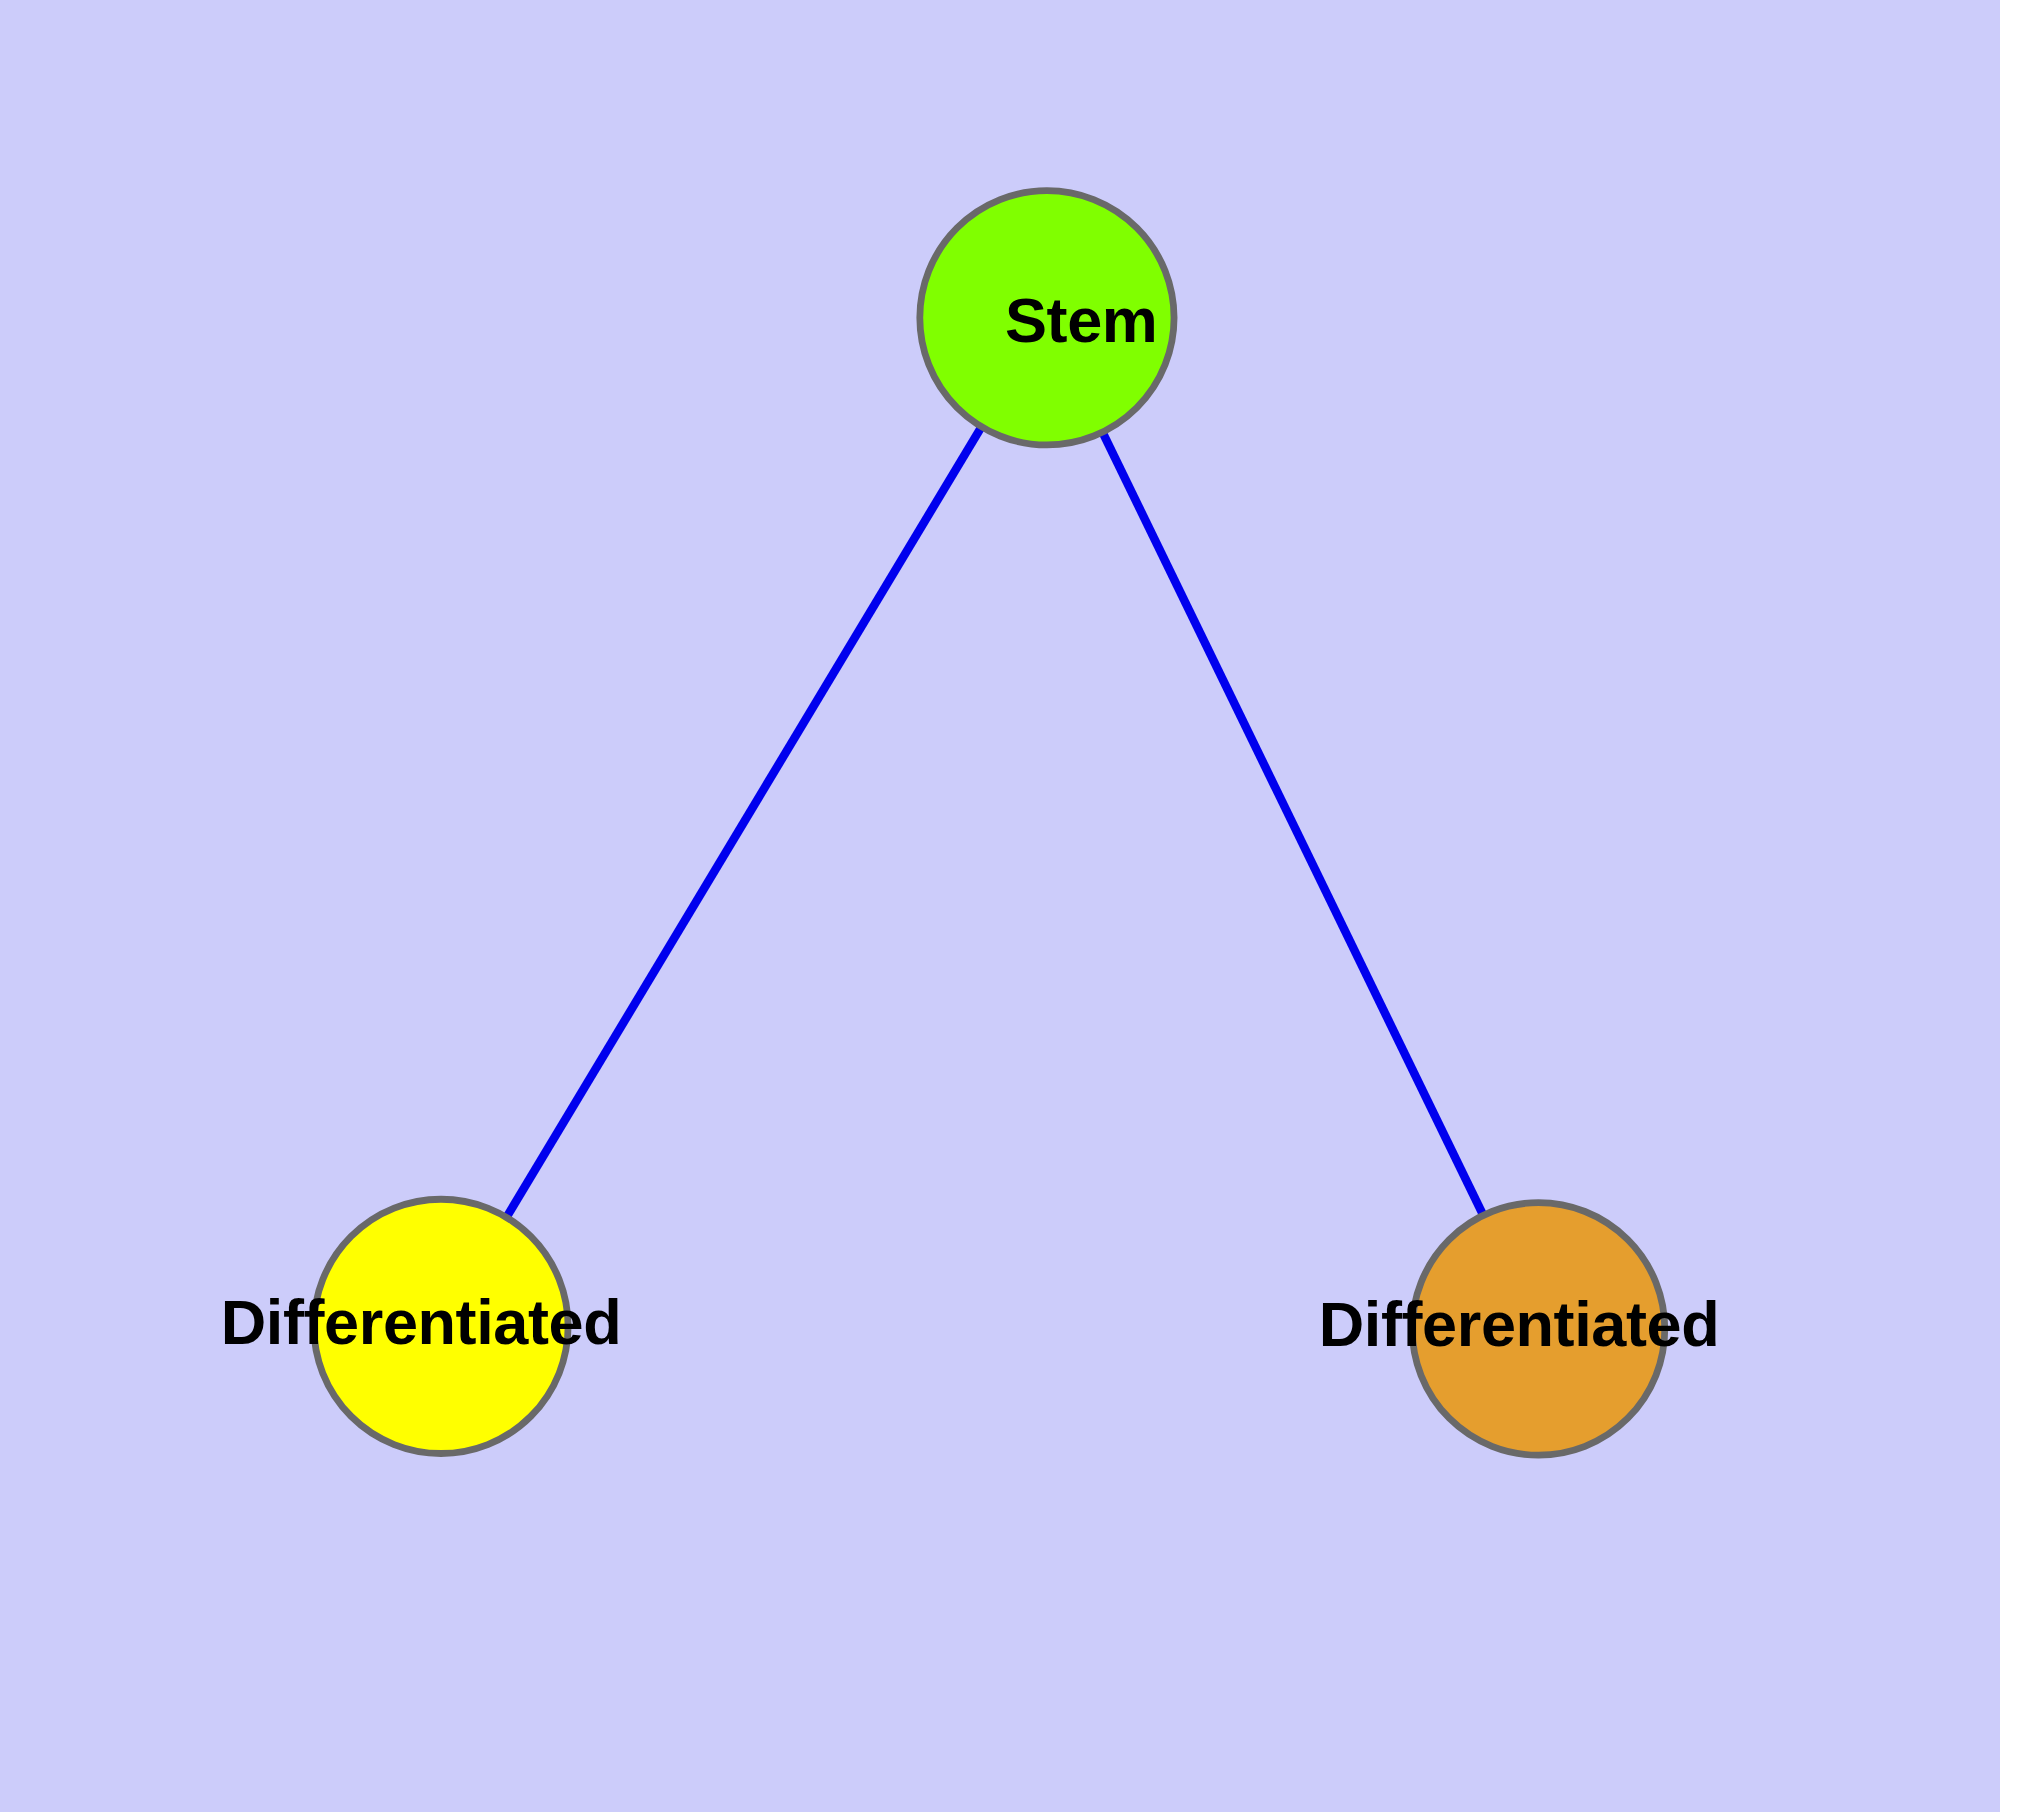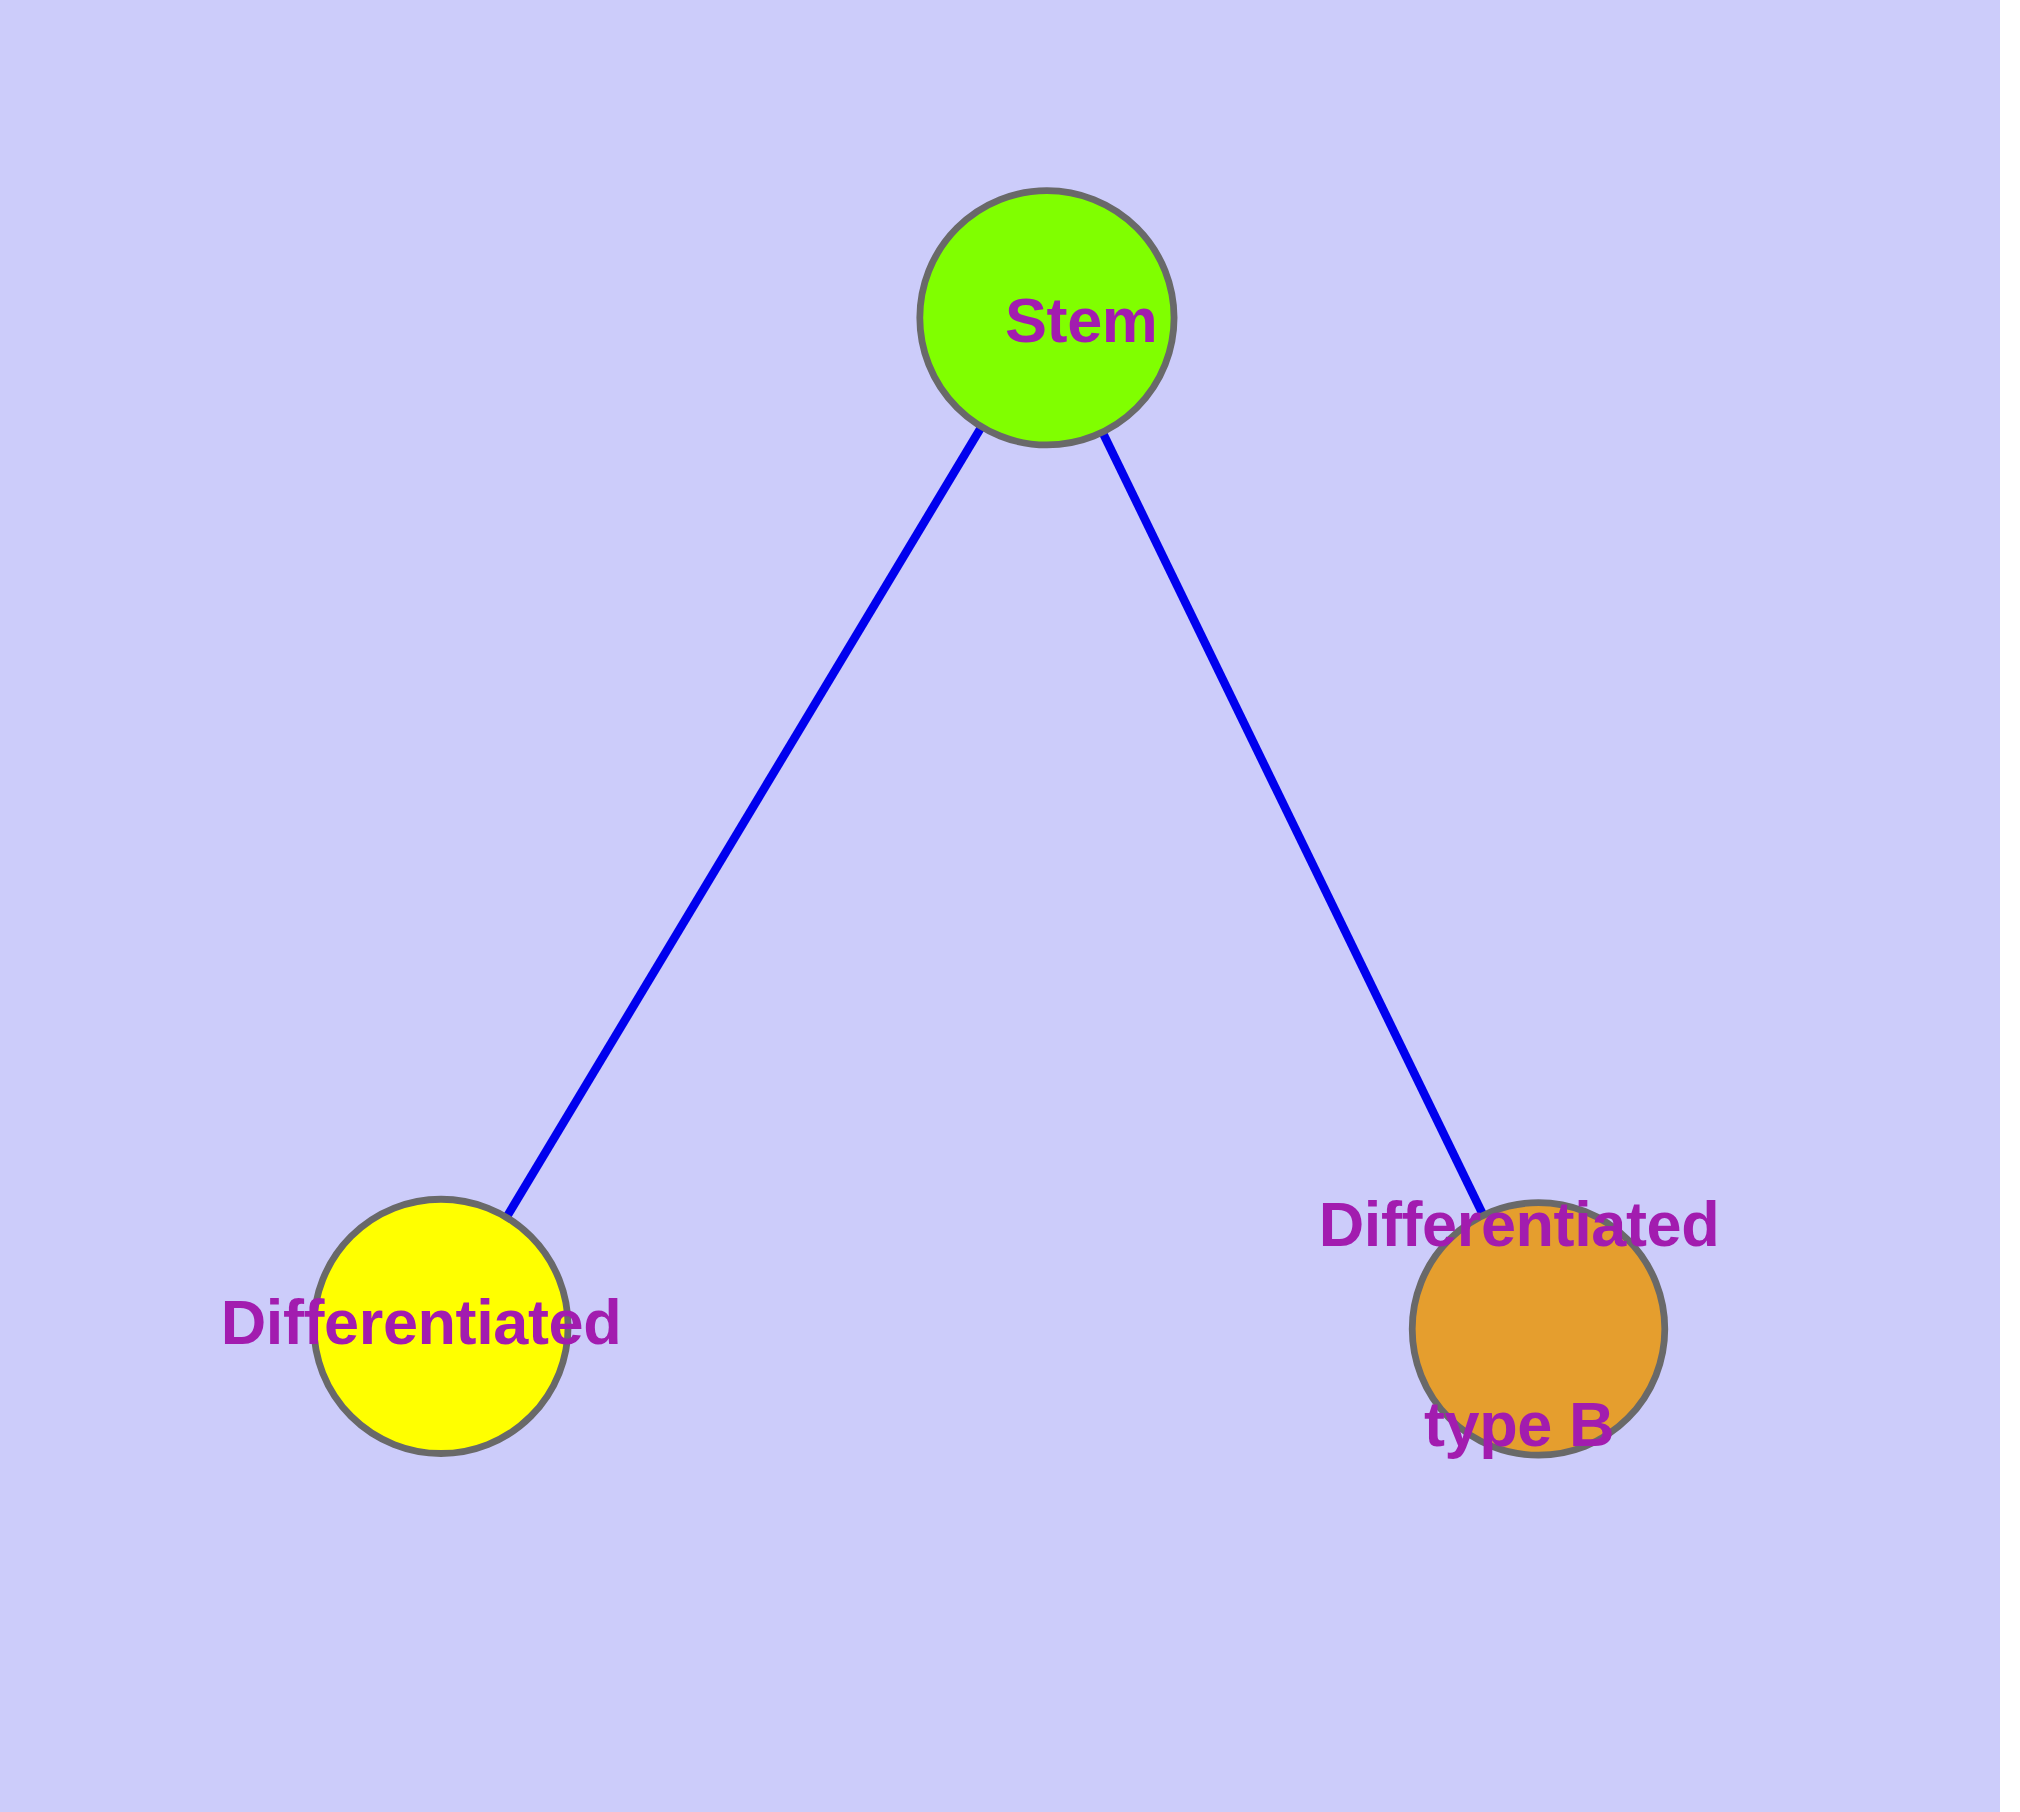--- a/index.html
+++ b/index.html
@@ -37,21 +37,21 @@
     stroke-width: 10;
     stroke-linecap: butt;
     fill: none;
   }
   .node-circle {
     stroke: #696969;
     stroke-width: 8;
   }
   .node-label {
     position: absolute;
-    color: #a21caf;
+    color: #000000;
     font-weight: bold;
     font-size: 63px;
     line-height: 1.06;
     text-align: center;
     white-space: pre;
     letter-spacing: -0.4px;
     pointer-events: none;
     transform: translate(-50%, -50%);
   }
 </style>
@@ -79,17 +79,16 @@
   <div class="node-label" style="left:1047px; top:320px;">
     <span>Stem</span>
   </div>
 
   <div class="node-label" style="left:421px; top:1322px;">
     <div>Differentiated</div>
   </div>
 
   <div class="node-label" style="left:1519px; top:1324px;">
     <div>Differentiated</div>
-    <div>type B</div>
   </div>
 
 </div>
 
 
 </body></html>

